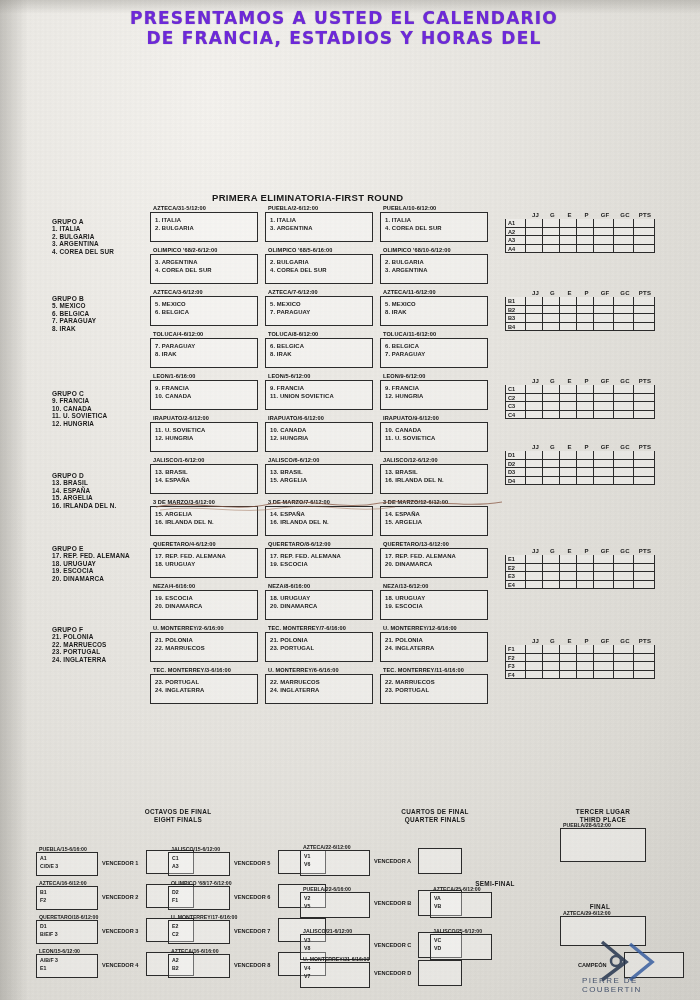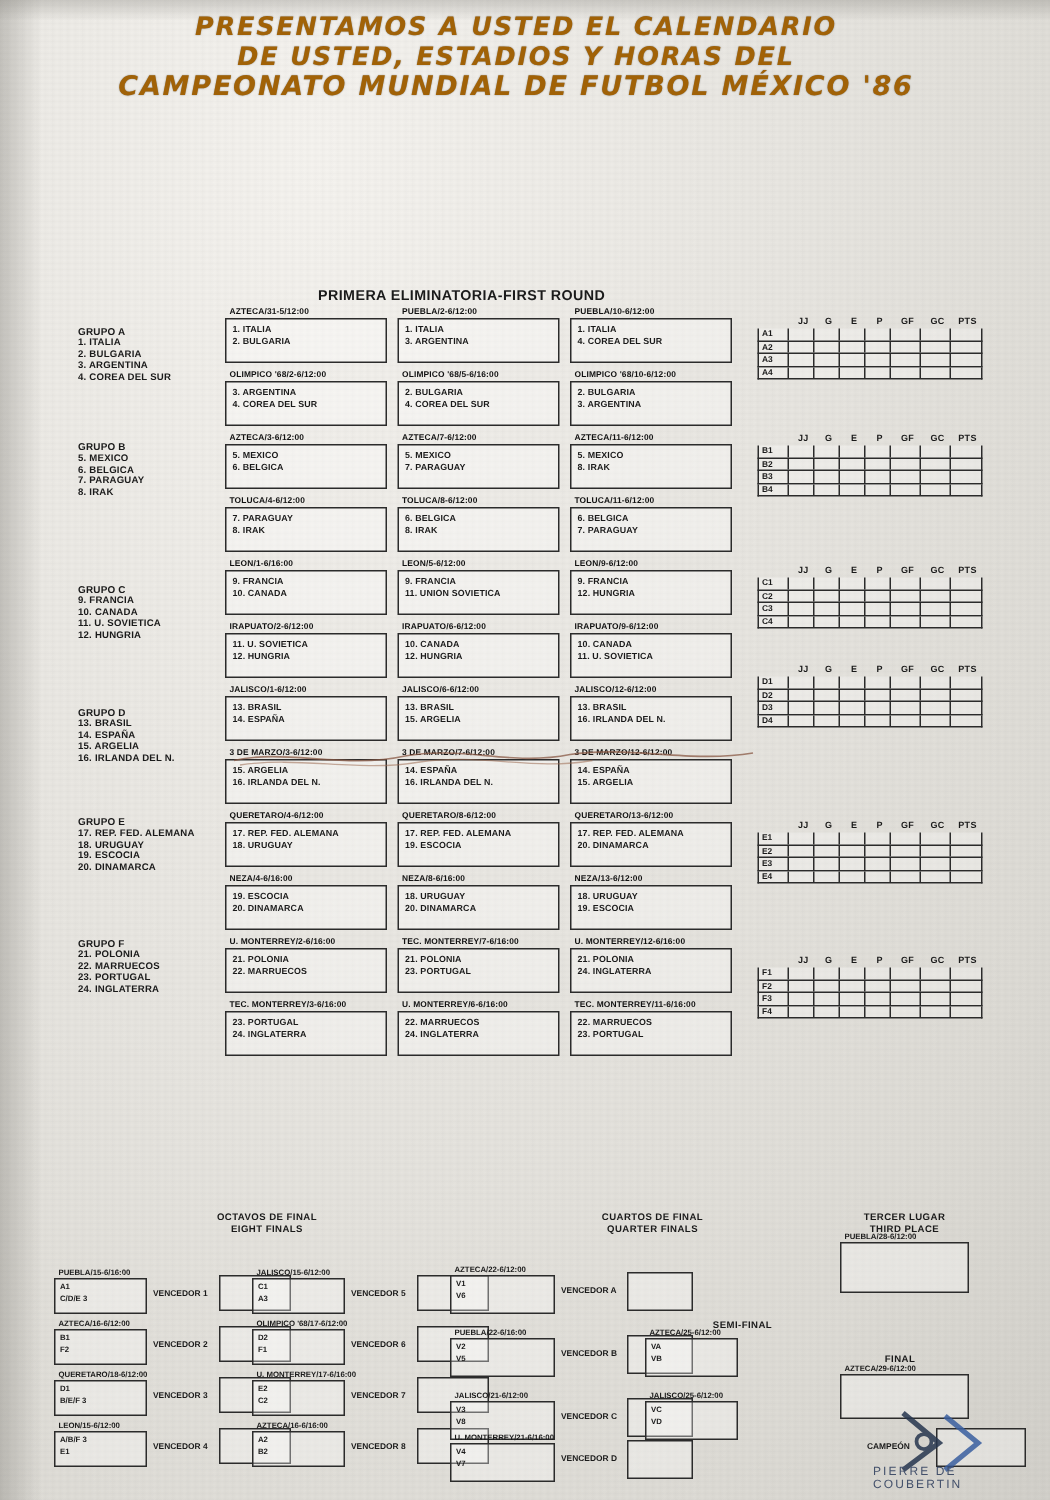--- a/index.html
+++ b/index.html
@@ -32,24 +32,24 @@
   .edge-top{
     position:absolute;left:0;top:0;width:700px;height:14px;
     background:linear-gradient(180deg, rgba(120,118,112,.30), rgba(120,118,112,0));
     pointer-events:none;
   }
 
   
   .title{
     position:absolute;left:0;top:8px;width:688px;text-align:center;
     font-family:"DejaVu Sans", sans-serif;
-    font-weight:bold;font-style:italic;
+    font-weight:bold;
     letter-spacing:1.2px;
     line-height:20px;
-    color:#a16207;
+    color:#6d28d9;
     text-shadow:0 0 1px rgba(0,0,0,.45);
   }
   .title .l1{font-size:17px;}
   .title .l2{font-size:17px;}
   .title .l3{font-size:18px;}
 
   
   .round-title{
     position:absolute;left:212px;top:192px;
     font-size:9.5px;font-weight:bold;letter-spacing:.3px;
@@ -143,22 +143,21 @@
 </head>
 <body>
 
 <div class="paper"></div>
 <div class="grain"></div>
 <div class="edge-left"></div>
 <div class="edge-top"></div>
 
 <div class="title">
   <div class="l1">PRESENTAMOS A USTED EL CALENDARIO</div>
-  <div class="l2">DE USTED, ESTADIOS Y HORAS DEL</div>
-  <div class="l3">CAMPEONATO MUNDIAL DE FUTBOL MÉXICO '86</div>
+  <div class="l2">DE FRANCIA, ESTADIOS Y HORAS DEL</div>
 </div>
 
 <div class="round-title">PRIMERA ELIMINATORIA-FIRST ROUND</div>
 
 <div id="groups-layer">
     <div class="group" style="left: 52px; top: 218px;">
       <div class="gname">GRUPO A</div>
       <div>1. ITALIA</div>
       <div>2. BULGARIA</div>
       <div>3. ARGENTINA</div>

